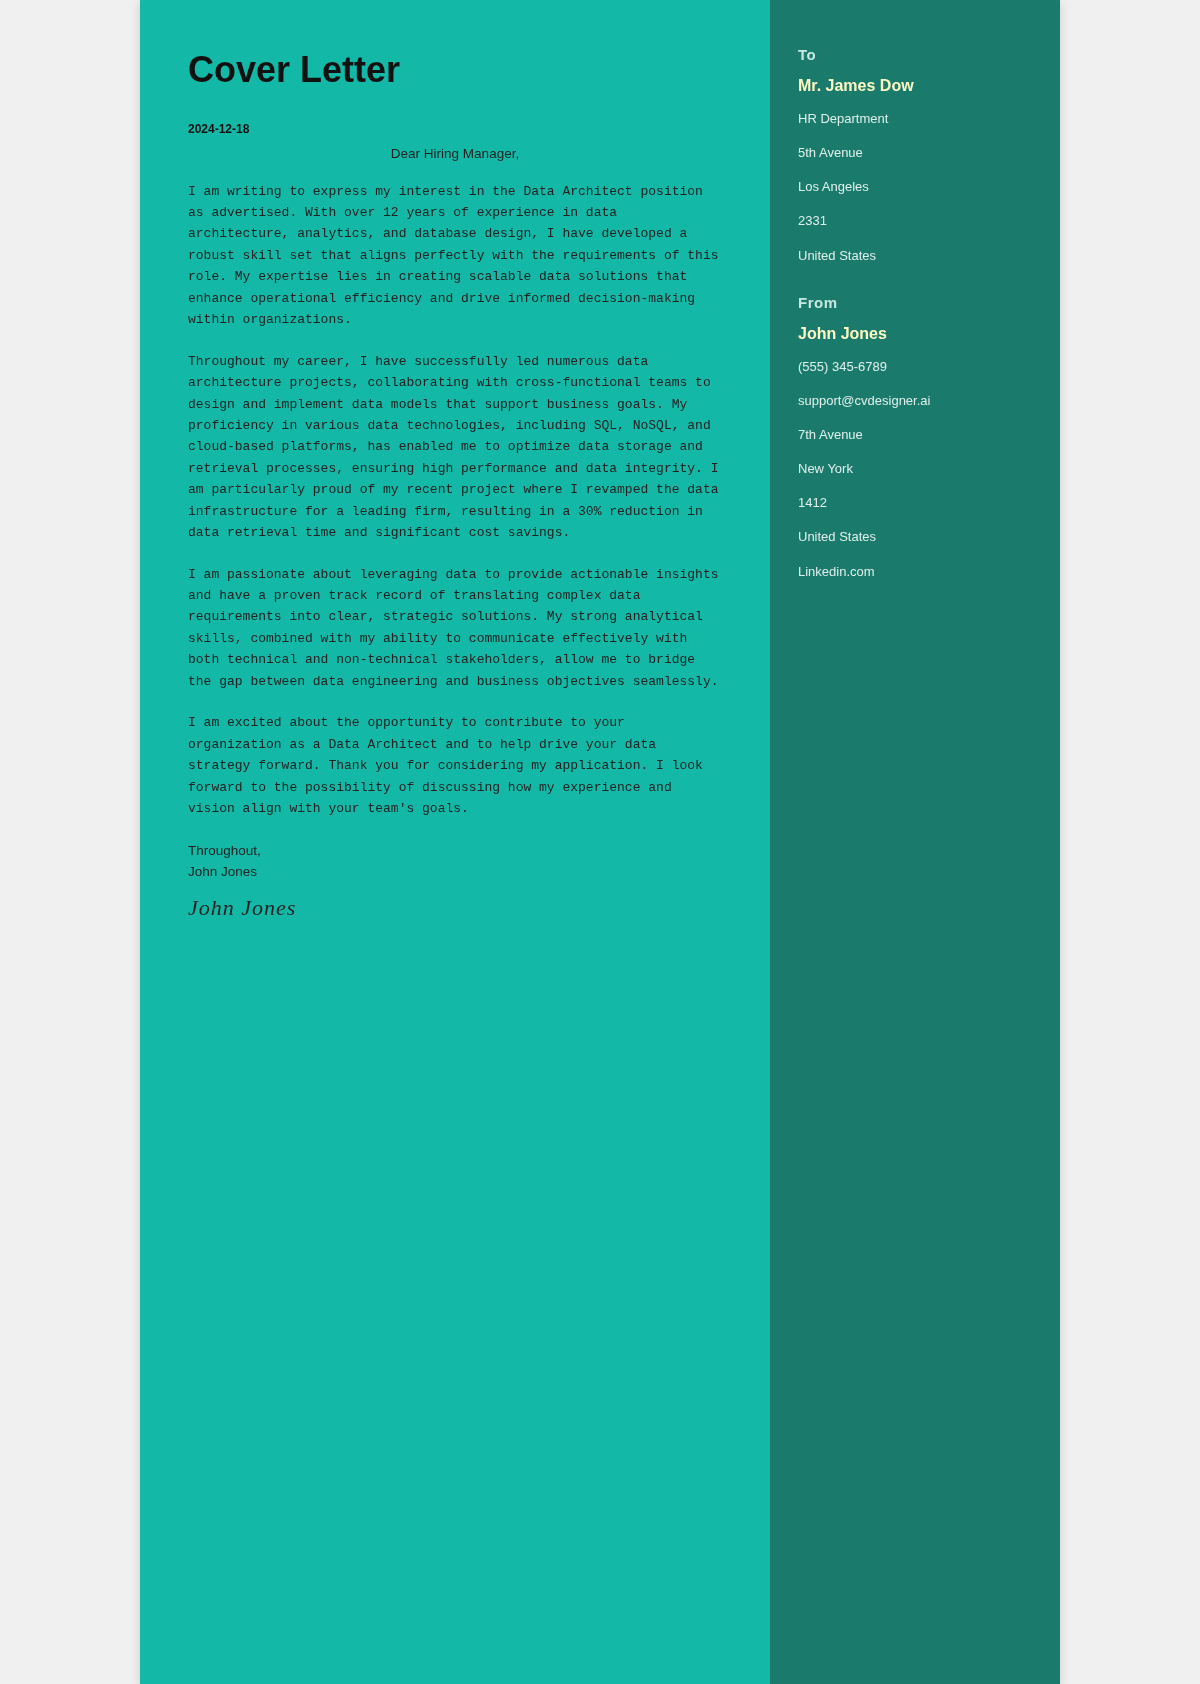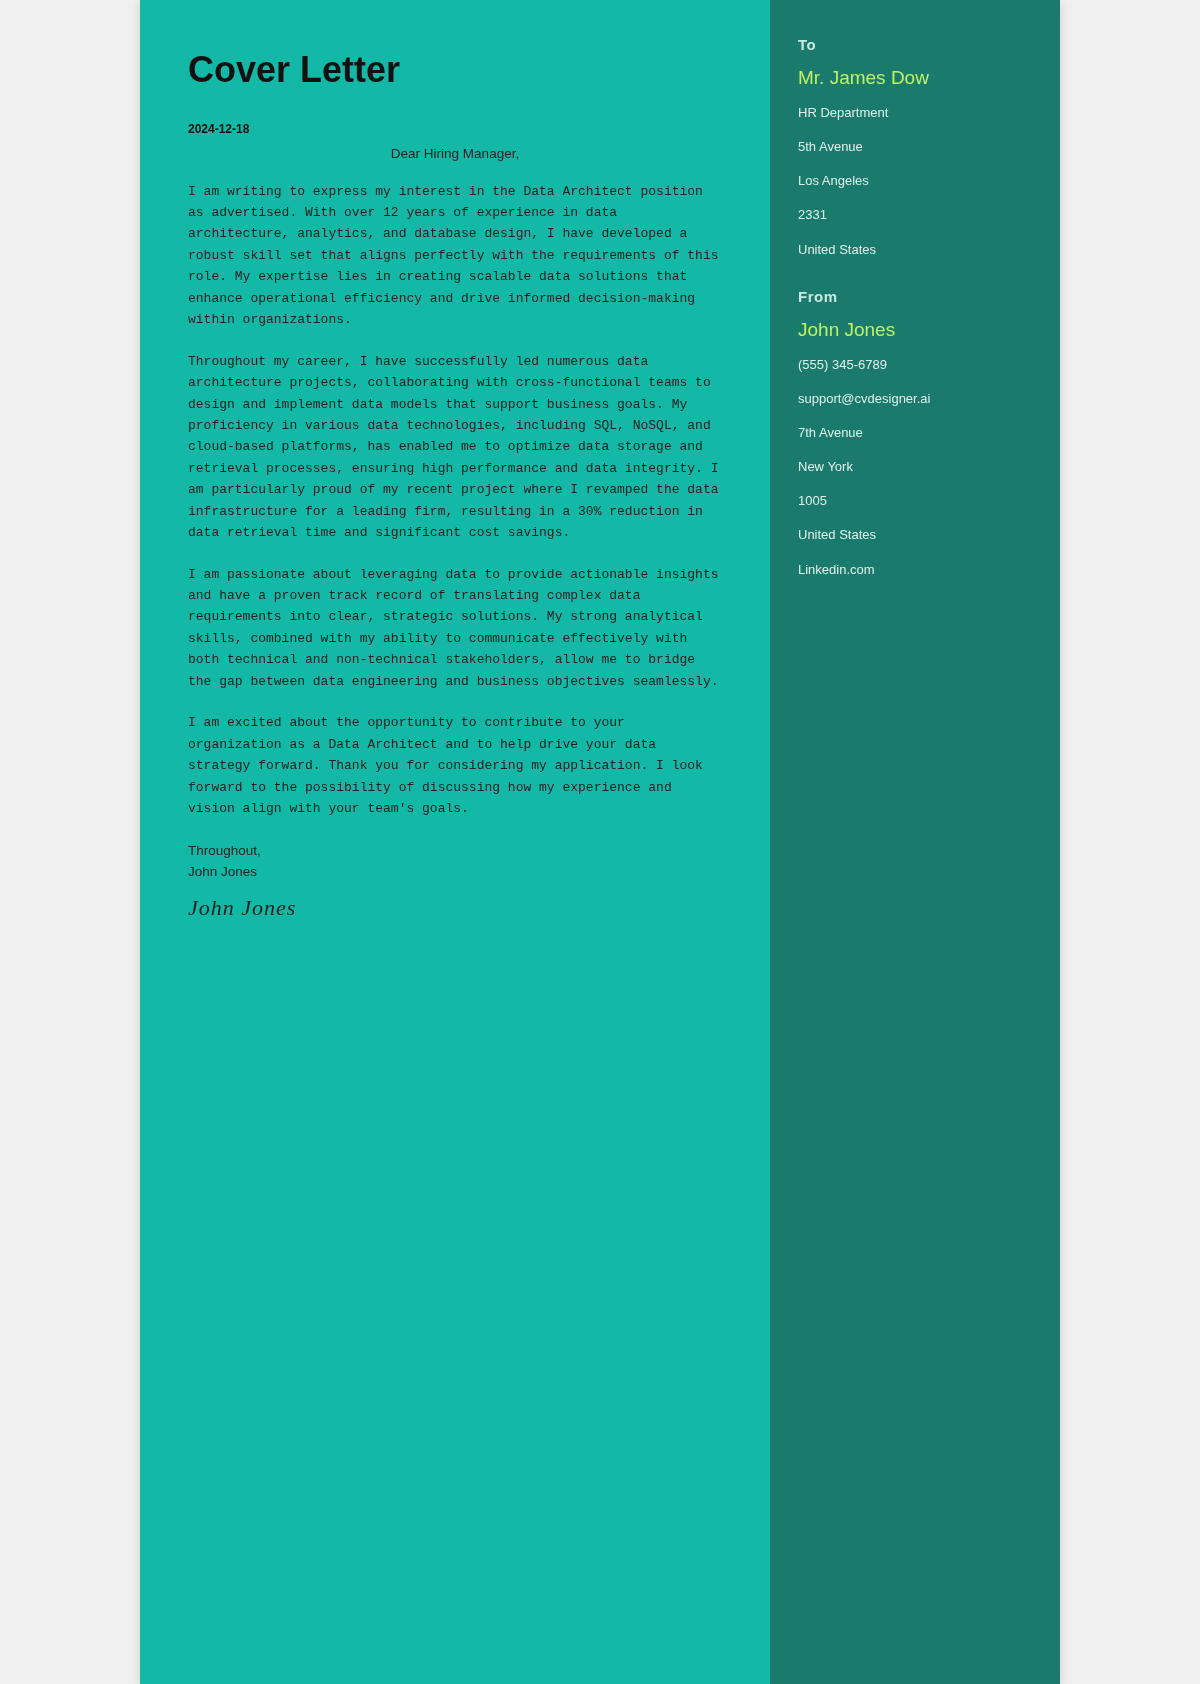--- a/index.html
+++ b/index.html
@@ -90,37 +90,37 @@
       color: #222;
       margin-top: 8px;
       font-weight: 400;
       letter-spacing: 1px;
     }
 
     
     .sidebar {
       width: 290px;
       background: #1a7a6b;
-      padding: 36px 28px 40px 28px;
+      padding: 46px 28px 40px 28px;
       color: #fff;
       flex-shrink: 0;
     }
 
     .sidebar-section-label {
       font-size: 15px;
       font-weight: 700;
       color: #c8e8e3;
       margin-bottom: 14px;
       letter-spacing: 0.5px;
     }
 
     .sidebar-name {
-      font-size: 19px;
-      font-weight: 400;
-      color: #bef264;
+      font-size: 16px;
+      font-weight: 700;
+      color: #fef9c3;
       margin-bottom: 6px;
     }
 
     .sidebar-detail {
       font-size: 13px;
       color: #e0f0ed;
       margin-bottom: 3px;
       line-height: 1.55;
       margin-top: 14px;
     }
@@ -166,20 +166,20 @@
     <div class="sidebar-detail">United States</div>
 
     <div class="sidebar-section-from">
       <div class="sidebar-section-label">From</div>
 
       <div class="sidebar-name">John Jones</div>
       <div class="sidebar-detail">(555) 345-6789</div>
       <div class="sidebar-detail">support@cvdesigner.ai</div>
       <div class="sidebar-detail">7th Avenue</div>
       <div class="sidebar-detail">New York</div>
-      <div class="sidebar-detail">1005</div>
+      <div class="sidebar-detail">1412</div>
       <div class="sidebar-detail">United States</div>
       <div class="sidebar-detail">Linkedin.com</div>
     </div>
 
   </div>
 
 </div>
 
 </body></html>

